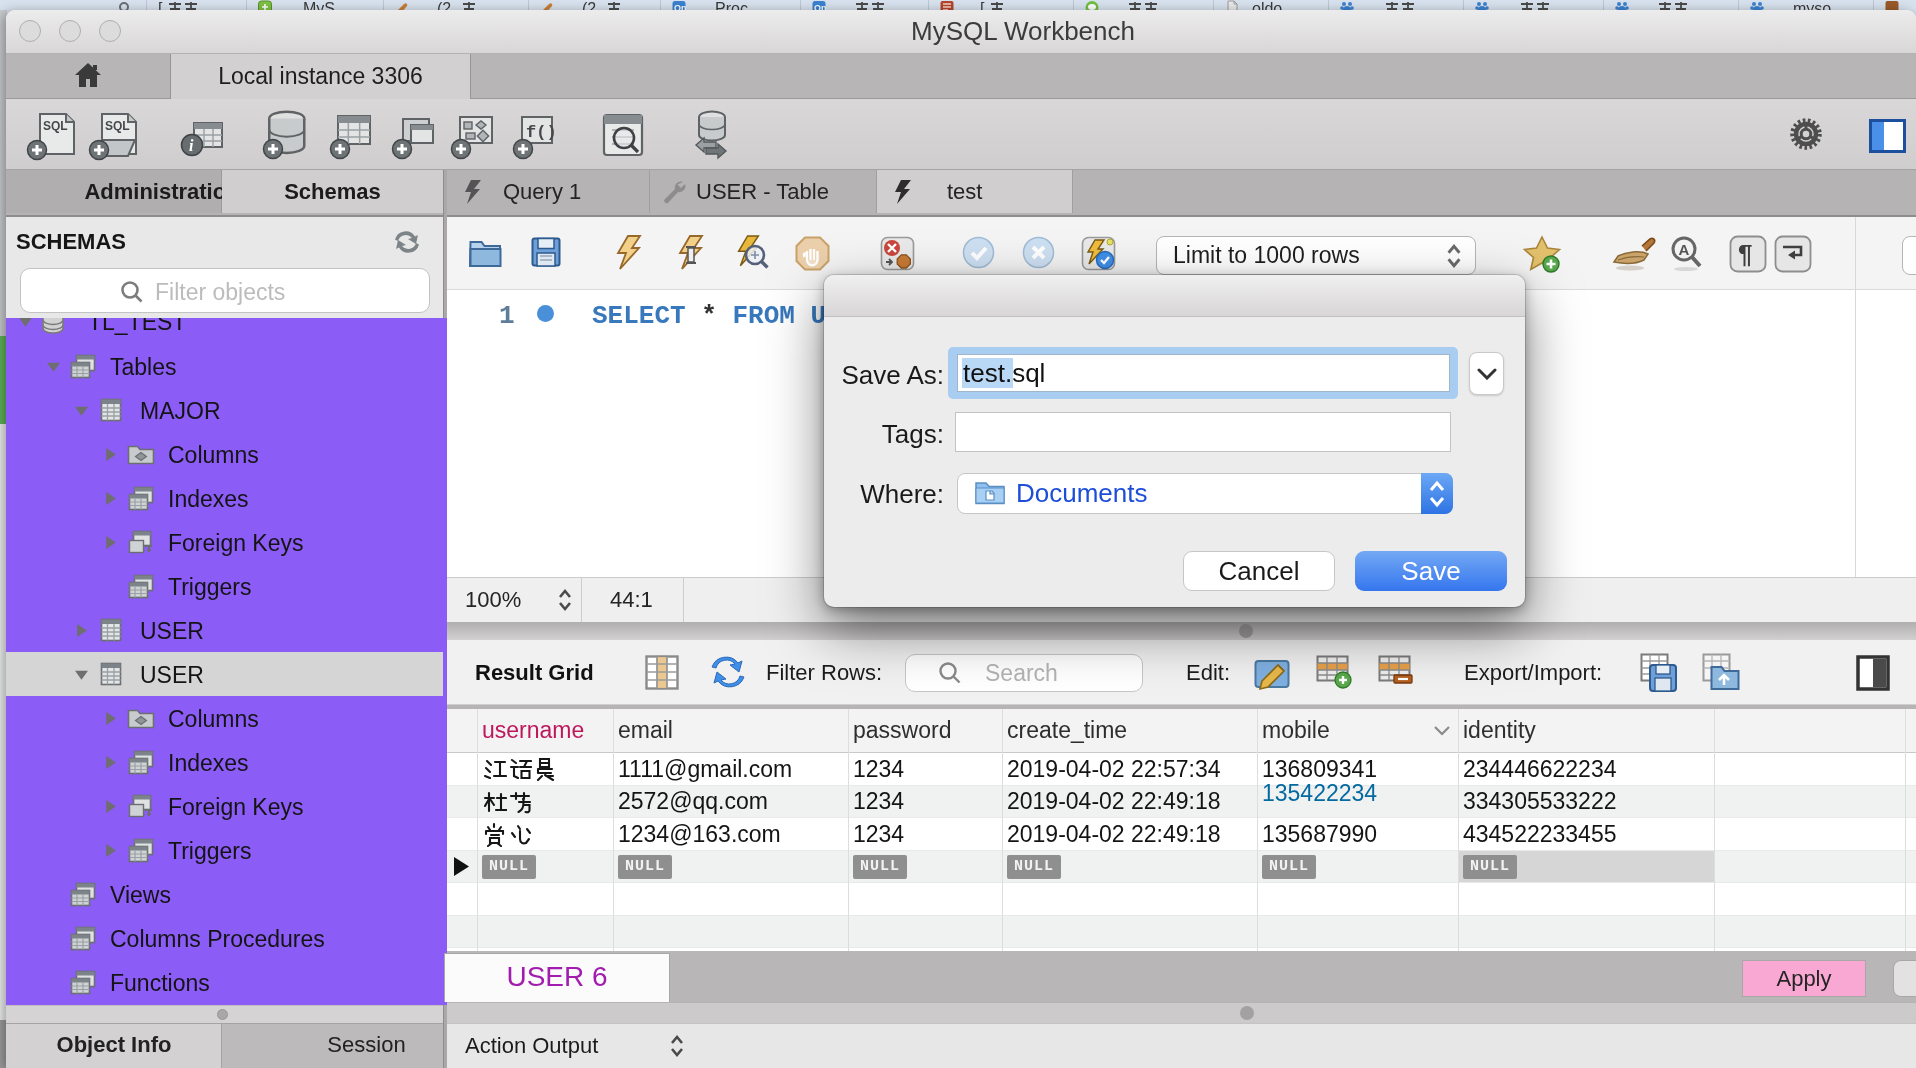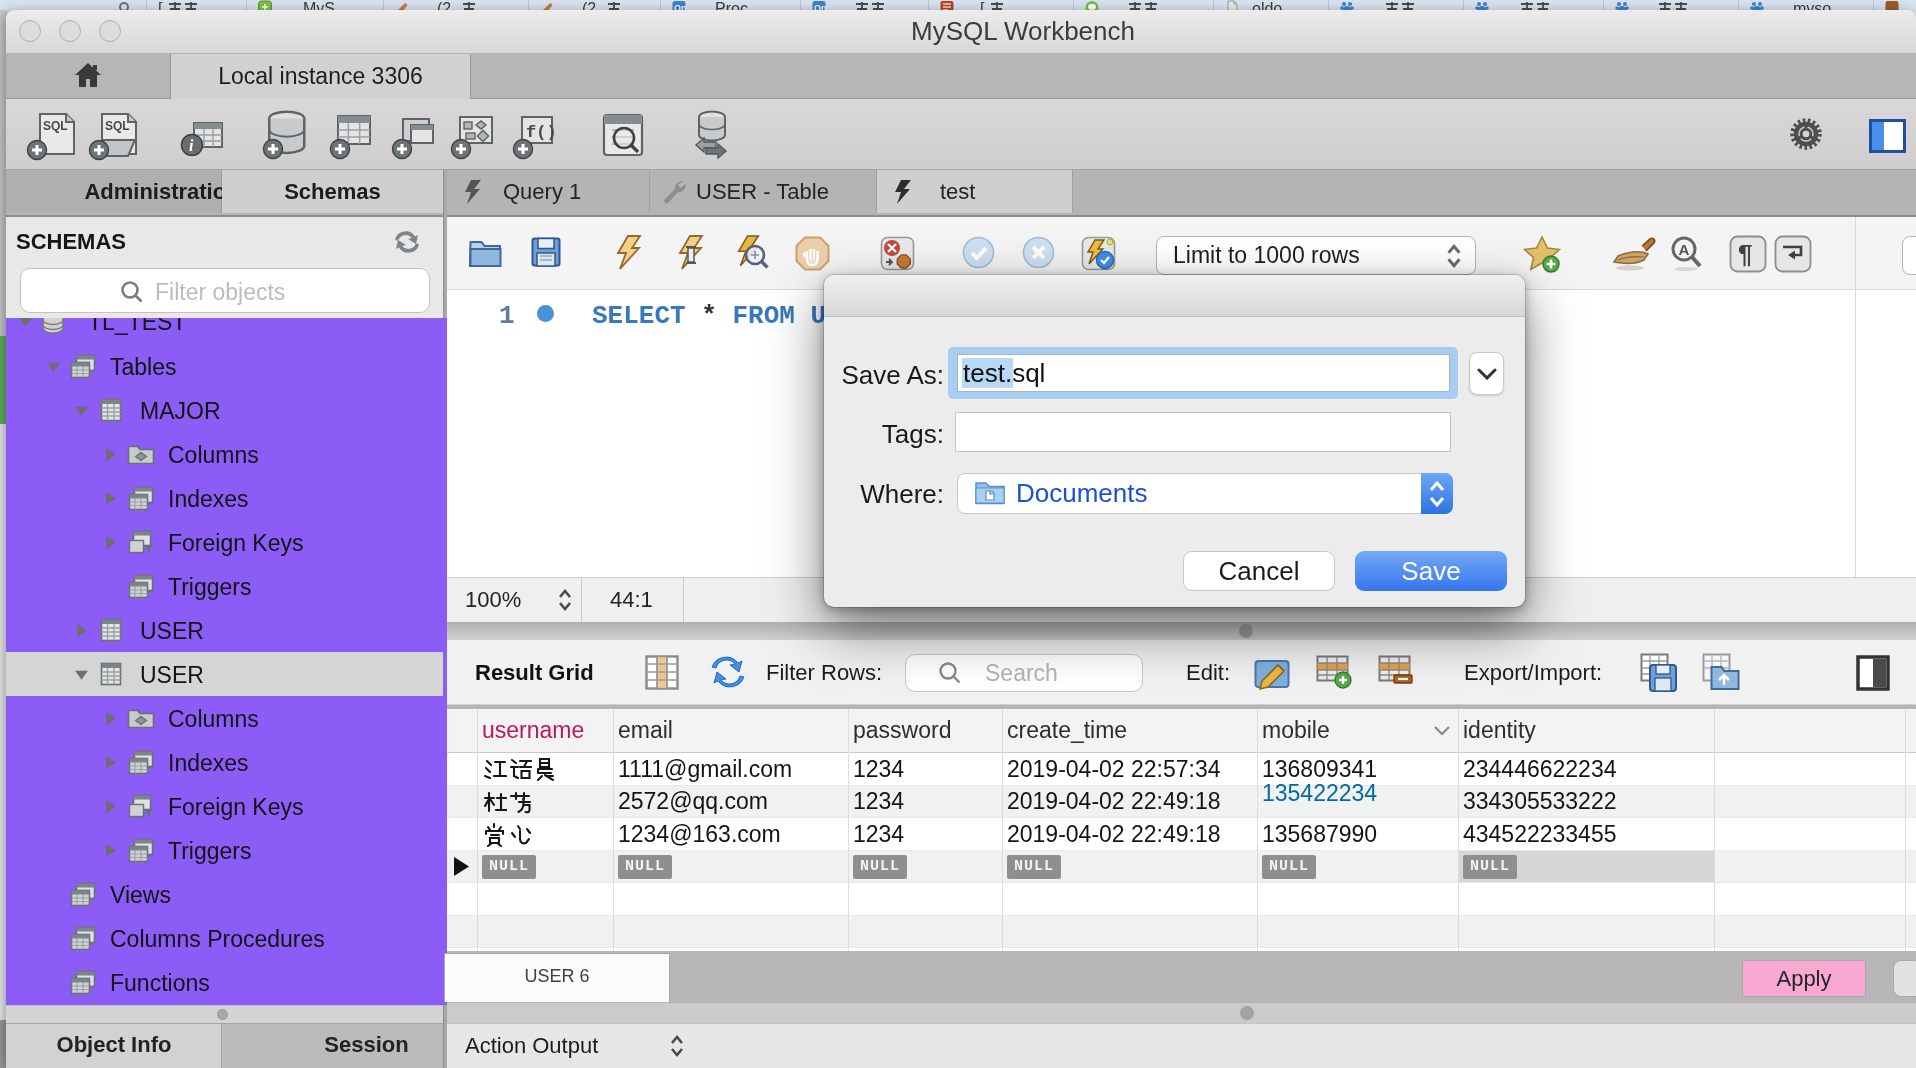--- a/index.html
+++ b/index.html
@@ -310,21 +310,21 @@
     <svg width="25" height="25" viewBox="0 0 25 25">
         <path d="M21 3 a6 6 0 0 0 -8 7 L3 20 a2.4 2.4 0 0 0 3.4 3.4 L16 13 a6 6 0 0 0 7 -8 L19 9 L15.5 5.5 Z" fill="#8e8c8d"></path>
       </svg>
     <span style="margin-left:9px;">USER - Table</span>
   </div>
   <div class="abs" style="left:877px;top:170px;width:196px;height:43px;background:#d0cecf;border-right:1px solid #a19fa0;"></div>
   <div class="abs ct" id="tab-test" style="left:891px;top:170px;width:183px;height:43px;font-size:22px;color:#242424;">
     <svg width="24" height="26" viewBox="0 0 24 26">
         <path d="M10 1 L20 1 L13 10 L19 10 L6 25 L10 13 L4 13 Z" fill="#2e2c2d"></path>
       </svg>
-    <span style="margin-left:25px;text-align:center;">test</span>
+    <span style="margin-left:32px;text-align:center;">test</span>
   </div>
 
   <div class="abs" style="left:443px;top:170px;width:4px;height:898px;background:#aaa8a9;border-left:1px solid #8e8c8d;"></div>
 
   <div class="abs" style="left:6px;top:217px;width:437px;height:101px;background:#e9e8e8;"></div>
   <div class="abs ct" style="left:16px;top:228px;height:28px;font-size:22px;font-weight:bold;color:#161616;">SCHEMAS</div>
   <div class="abs" id="refreshicon" style="left:394px;top:231px;width:26px;height:22px;"><svg width="26" height="22" viewBox="0 0 26 22">
         <path d="M4 10 a8 8 0 0 1 14 -3 l-4 1 l8 5 l2 -9 l-3 1.5 a11 11 0 0 0 -20 3 Z" fill="#7d8488"></path>
         <path d="M22 12 a8 8 0 0 1 -14 3 l4 -1 l-8 -5 l-2 9 l3 -1.5 a11 11 0 0 0 20 -3 Z" fill="#7d8488"></path>
       </svg></div>
@@ -474,21 +474,21 @@
         <use href="#i-tbls"></use>
       </svg>
     <div class="abs" style="left:104px;top:651px;height:28px;line-height:28px;">Functions</div>
   </div>
 
   <div class="abs" style="left:6px;top:1005px;width:437px;height:18px;background:#d5d3d4;border-top:1px solid #c0bebf;"></div>
   <div class="abs" style="left:217px;top:1009px;width:11px;height:11px;border-radius:50%;background:#a9a7a8;border:1px solid #999798;"></div>
   <div class="abs" style="left:6px;top:1023px;width:437px;height:45px;background:#bcbabb;border-top:1px solid #a5a3a4;"></div>
   <div class="abs" style="left:6px;top:1024px;width:216px;height:44px;background:#d3d1d2;border-right:1px solid #a5a3a4;"></div>
   <div class="abs ct" style="left:6px;top:1023px;width:216px;height:44px;justify-content:center;font-size:22px;font-weight:bold;color:#222;">Object Info</div>
-  <div class="abs ct" style="left:222px;top:1023px;width:245px;height:44px;justify-content:center;font-size:22px;font-weight:bold;color:#222;padding-left:44px;">Session</div>
+  <div class="abs ct" style="left:222px;top:1023px;width:245px;height:44px;justify-content:center;font-size:22px;font-weight:normal;color:#222;padding-left:44px;">Session</div>
 
   <div class="abs" style="left:447px;top:217px;width:1469px;height:73px;background:#f5f4f4;border-bottom:1px solid #dadada;"></div>
   <div class="abs" id="sqltools" style="left:447px;top:217px;width:1469px;height:73px;"><svg width="1469" height="73" viewBox="0 0 1469 73">
         <g transform="translate(22,20)">
           <path d="M1.5 5 h11 l3 4 h15.5 v20 h-30 Z" fill="#b7d2ec" stroke="#3d6a99" stroke-width="2"></path>
           <path d="M1.5 12 h30 v17 h-30 Z" fill="#8fb8de" stroke="#3d6a99" stroke-width="2"></path>
         </g>
         <g transform="translate(84,20)">
           <rect x="1.5" y="1.5" width="27" height="27" rx="2" fill="#6f9fd8" stroke="#2d5a8f" stroke-width="2"></rect>
           <rect x="7" y="1.5" width="16" height="10" fill="#e8eef5" stroke="#2d5a8f" stroke-width="1.5"></rect>
@@ -726,21 +726,21 @@
     <div class="abs ct" style="left:35px;top:145.5px;width:54px;height:24px;background:#8f8f8f;border-radius:2px;justify-content:center;font-family:'Liberation Mono',monospace;font-size:15px;font-weight:bold;color:#f2f2f2;letter-spacing:1px;">NULL</div>
     <div class="abs ct" style="left:171px;top:145.5px;width:54px;height:24px;background:#8f8f8f;border-radius:2px;justify-content:center;font-family:'Liberation Mono',monospace;font-size:15px;font-weight:bold;color:#f2f2f2;letter-spacing:1px;">NULL</div>
     <div class="abs ct" style="left:406px;top:145.5px;width:54px;height:24px;background:#8f8f8f;border-radius:2px;justify-content:center;font-family:'Liberation Mono',monospace;font-size:15px;font-weight:bold;color:#f2f2f2;letter-spacing:1px;">NULL</div>
     <div class="abs ct" style="left:560px;top:145.5px;width:54px;height:24px;background:#8f8f8f;border-radius:2px;justify-content:center;font-family:'Liberation Mono',monospace;font-size:15px;font-weight:bold;color:#f2f2f2;letter-spacing:1px;">NULL</div>
     <div class="abs ct" style="left:815px;top:145.5px;width:54px;height:24px;background:#8f8f8f;border-radius:2px;justify-content:center;font-family:'Liberation Mono',monospace;font-size:15px;font-weight:bold;color:#f2f2f2;letter-spacing:1px;">NULL</div>
     <div class="abs ct" style="left:1016px;top:145.5px;width:54px;height:24px;background:#8f8f8f;border-radius:2px;justify-content:center;font-family:'Liberation Mono',monospace;font-size:15px;font-weight:bold;color:#f2f2f2;letter-spacing:1px;">NULL</div>
   </div>
 
   <div class="abs" style="left:447px;top:951px;width:1469px;height:51px;background:#b8b6b7;"></div>
   <div class="abs" style="left:444px;top:953px;width:226px;height:49px;background:#fbfbfb;border:1px solid #a8a6a7;border-bottom:none;"></div>
-  <div class="abs ct" style="left:444px;top:953px;width:226px;height:47px;justify-content:center;font-size:18px;color:#404040;">USER 6</div>
+  <div class="abs ct" style="left:444px;top:953px;width:226px;height:47px;justify-content:center;font-size:28px;color:#a21caf;">USER 6</div>
   <div class="abs ct" style="left:1742px;top:960px;width:124px;height:37px;background:#f9a8d4;border:1.5px solid #a9a7a8;border-radius:0;justify-content:center;font-size:22px;color:#242424;">Apply</div>
   <div class="abs" style="left:1893px;top:960px;width:30px;height:37px;background:#e3e1e2;border:1.5px solid #a9a7a8;border-radius:8px;"></div>
 
   <div class="abs" style="left:447px;top:1002px;width:1469px;height:21px;background:#cccacb;border-top:1px solid #b5b3b4;"></div>
   <div class="abs" style="left:1240px;top:1006px;width:14px;height:14px;border-radius:50%;background:#a3a1a2;"></div>
   <div class="abs" style="left:447px;top:1023px;width:1469px;height:45px;background:#e8e7e7;border-top:1px solid #c5c3c4;"></div>
   <div class="abs ct" style="left:465px;top:1023px;height:45px;font-size:22px;color:#1c1c1c;">Action Output</div>
   <div class="abs" id="aostep" style="left:668px;top:1034px;width:18px;height:24px;"><svg width="18" height="24" viewBox="0 0 18 24">
         <path d="M4 9 L9 3 L14 9" stroke="#4a4a4a" stroke-width="2.6" fill="none"></path>
         <path d="M4 15 L9 21 L14 15" stroke="#4a4a4a" stroke-width="2.6" fill="none"></path>

